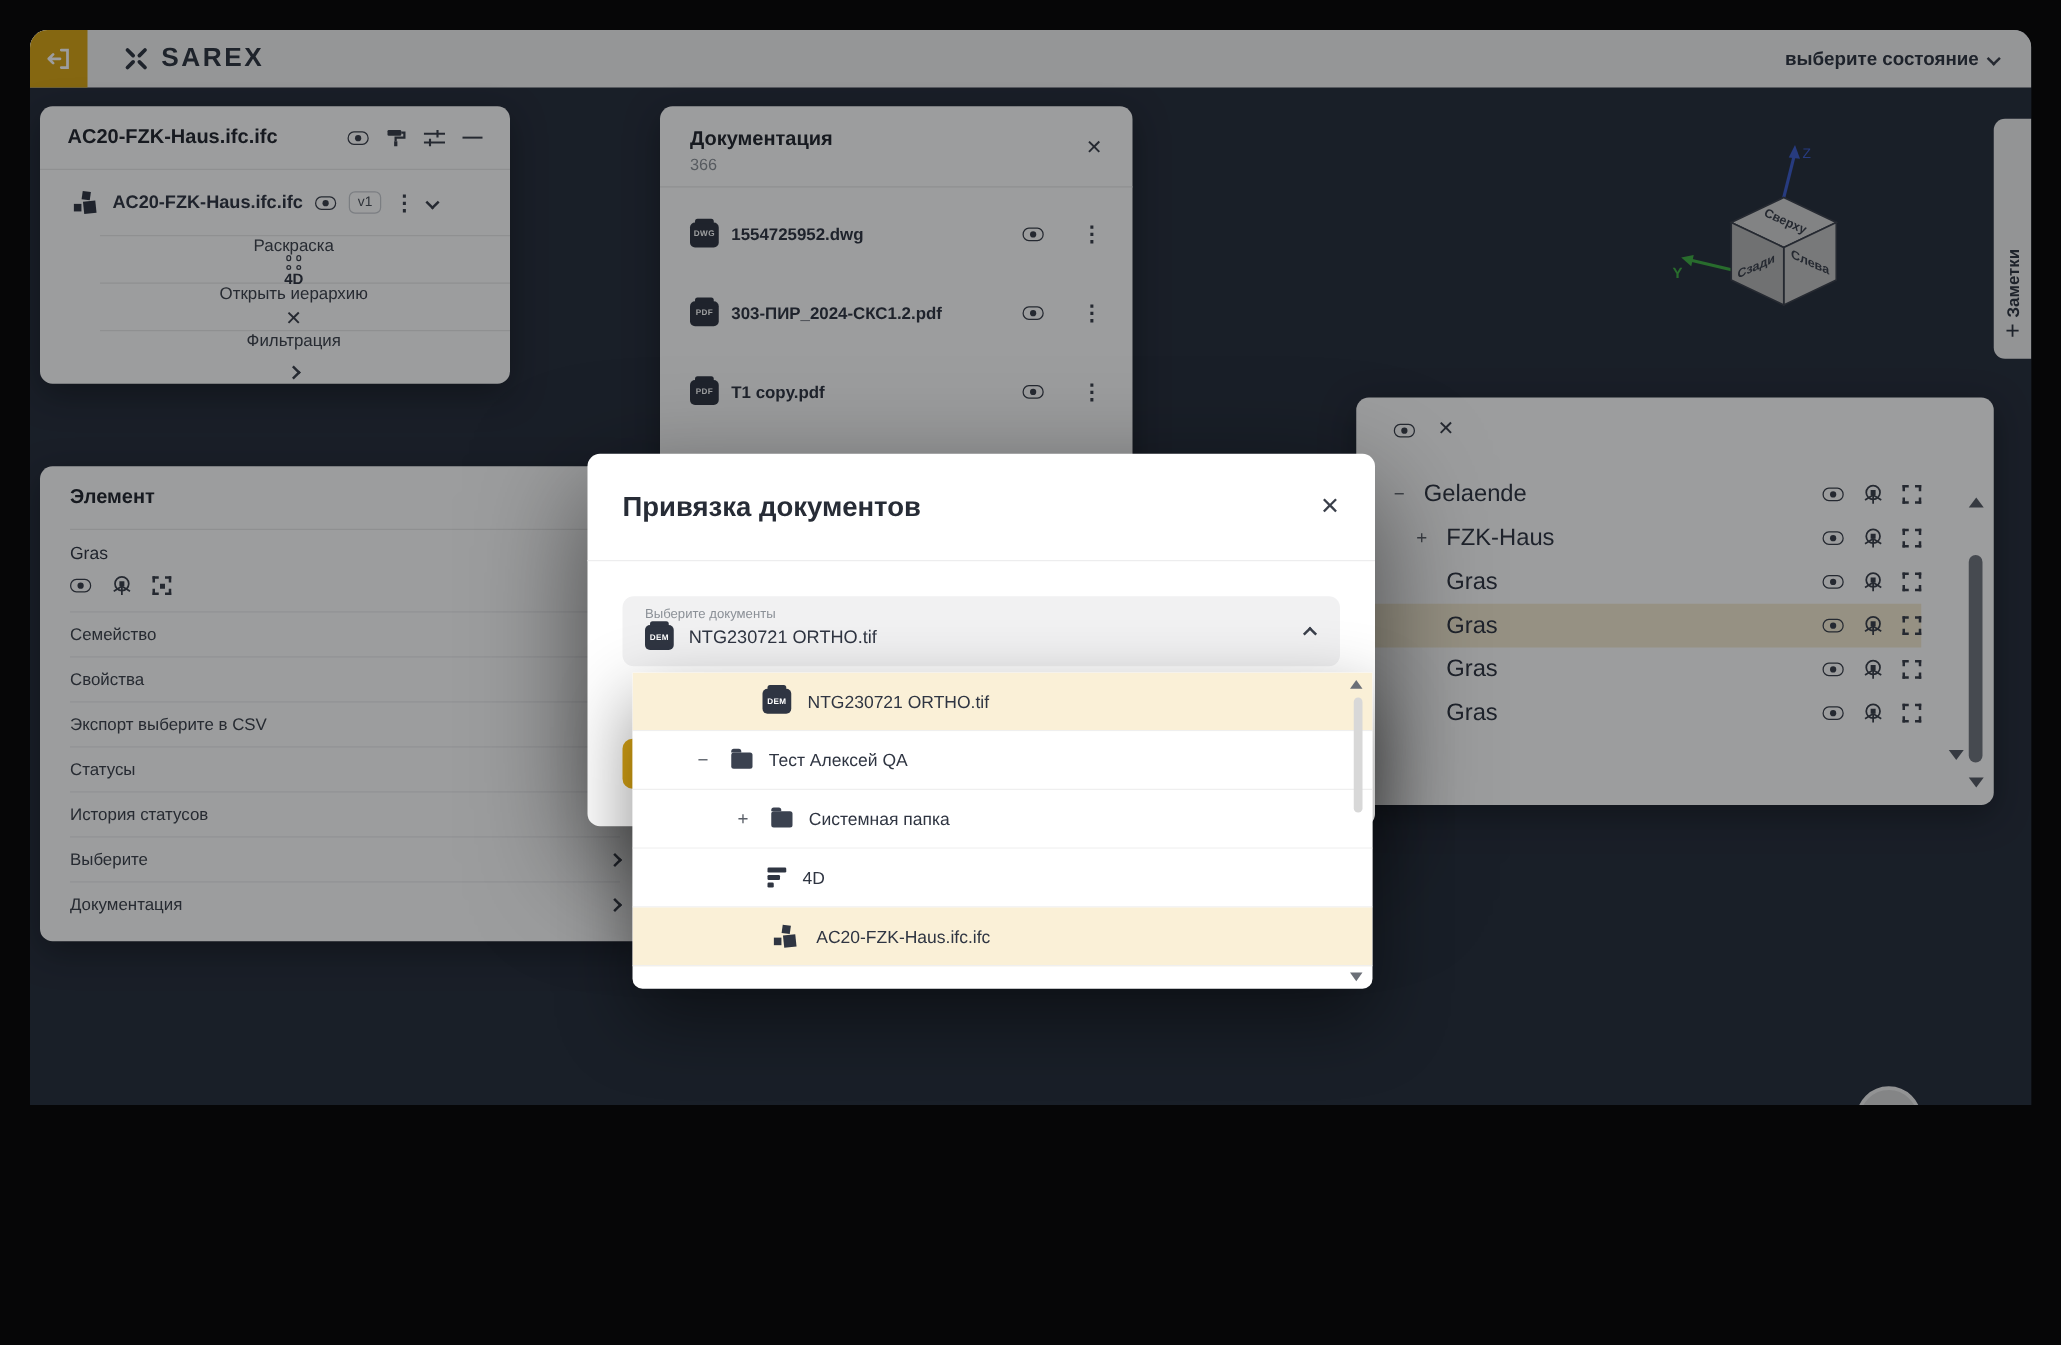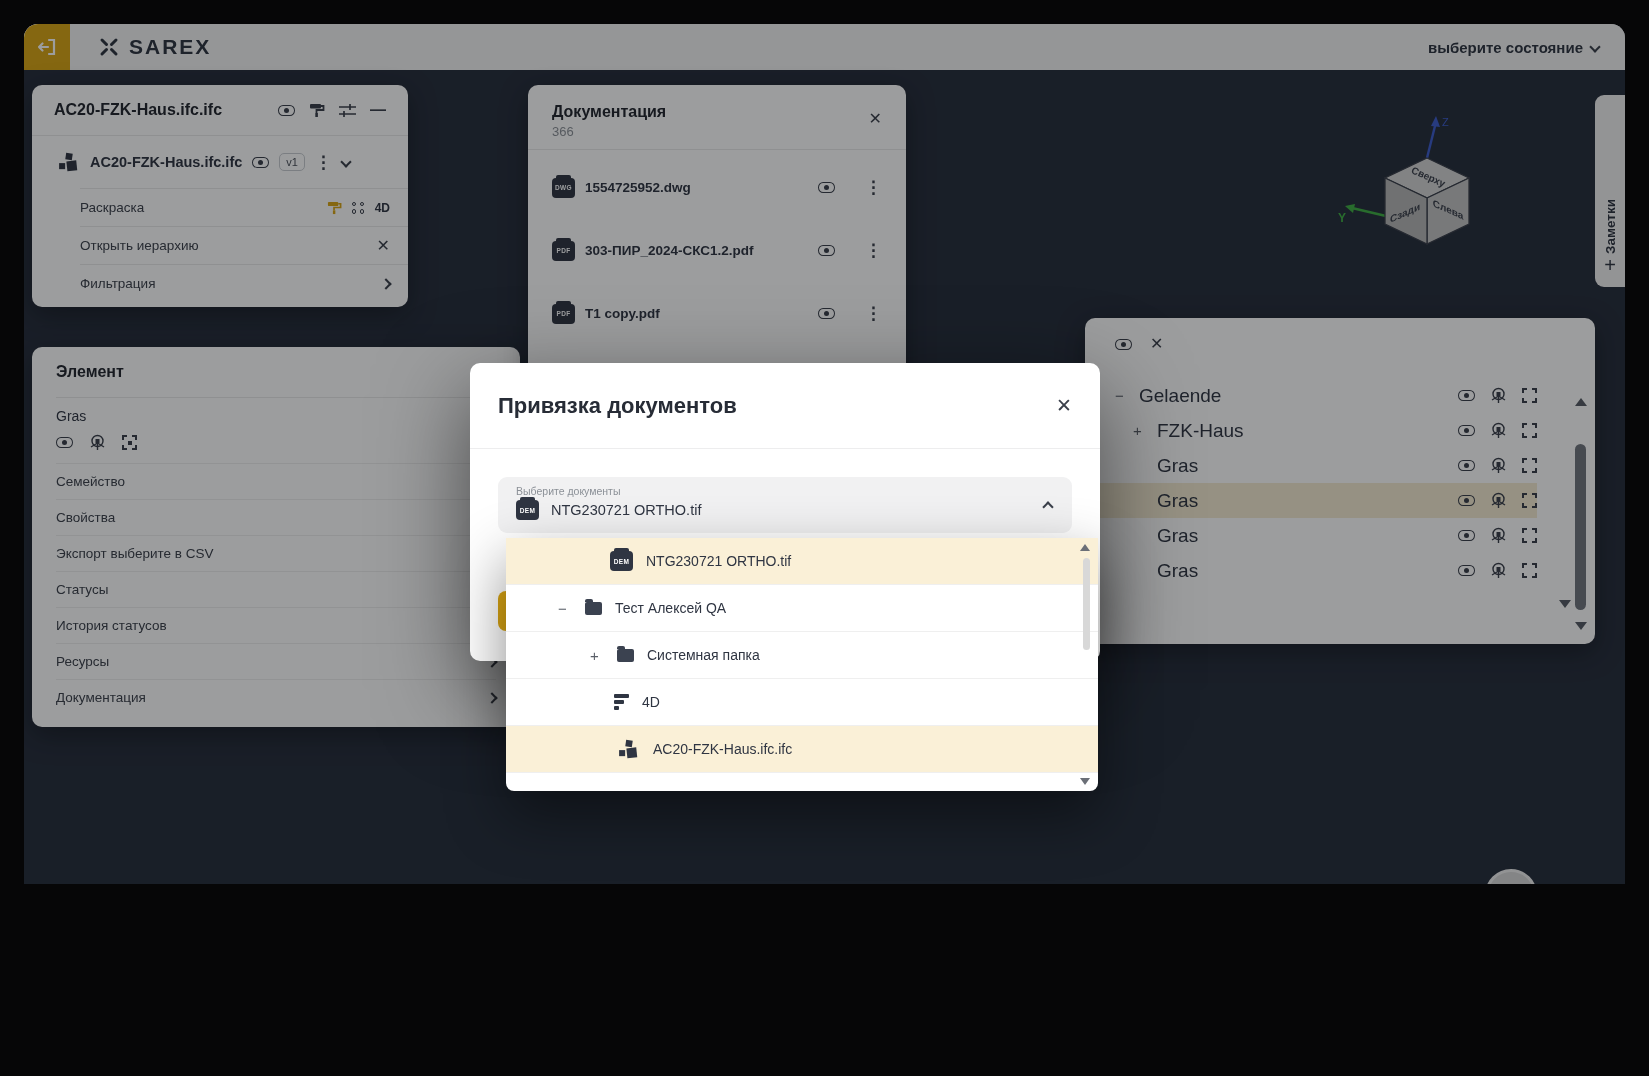--- a/index.html
+++ b/index.html
@@ -37,38 +37,38 @@
 
   
   .model-panel { left:8px; top:61px; width:376px; height:222px; }
   .mp-head { display:flex; align-items:center; padding:0 22px; height:50px; }
   .mp-head .title { font-size:16px; font-weight:bold; color:#22262e; flex:1; }
   .mp-head .ico { margin-left:14px; }
   .mp-row-model { display:flex; align-items:center; gap:10px; padding:0 16px 0 26px; height:52px; }
   .mp-row-model .name { font-size:14.5px; font-weight:bold; color:#2f3542; }
   .vbadge { border:1px solid #c9ccd1; border-radius:5px; font-size:11px; color:#4a4f58; padding:2px 6px; }
   .mp-sub { margin-left:48px; }
-  .mp-subrow { display:flex; align-items:center; height:37px; padding-right:18px; font-size:13.5px; color:#3c414b; cursor:pointer; }
+  .mp-subrow { display:flex; align-items:center; height:37px; padding-right:18px; font-size:13.5px; color:#3c414b; cursor:pointer;flex-direction:column; }
   .mp-subrow .lbl { flex:1; }
   .dots4 { display:grid; grid-template-columns:5px 5px; grid-gap:3px; margin:0 10px; }
   .dots4 i { width:4.5px; height:4.5px; border:1.4px solid #3a3f4a; border-radius:50%; }
   .b4d { font-size:12px; font-weight:bold; color:#2f3542; }
 
   
   .docs-panel { left:504px; top:61px; width:378px; height:560px; z-index:13; }
   .dp-head { padding:18px 24px 10px 24px; position:relative; }
   .dp-head .t { font-size:16px; font-weight:bold; color:#22262e; }
   .dp-head .c { font-size:13px; margin-top:3px; }
   .dp-head .xmark { position:absolute; right:24px; top:26px; }
   .doc-row { display:flex; align-items:center; gap:10px; padding:0 24px; height:63px; }
   .doc-row .nm { font-size:13.5px; font-weight:bold; color:#2f3542; flex:1; }
   .doc-row .eye { margin-right:20px; }
 
   
-  .elem-panel { left:8px; top:323px; width:488px; height:380px; }
+  .elem-panel { left:8px; top:349px; width:488px; height:380px; }
   .ep-title { padding:16px 24px; font-size:16px; font-weight:bold; color:#22262e; }
   .ep-gras { padding:10px 24px 12px 24px; }
   .ep-gras .nm { font-size:14px; color:#2f3542; }
   .ep-gras .icons { display:flex; gap:16px; margin-top:10px; align-items:center; }
   .ep-row { display:flex; align-items:center; height:36px; margin:0 24px; font-size:13.5px; color:#3c414b; border-top:1px solid #eeeeef; cursor:pointer; }
   .ep-row .lbl { flex:1; }
 
   
   .hier-panel { left:1061px; top:294px; width:510px; height:326px; }
   .hp-head { display:flex; align-items:center; padding:0 30px 0 30px; height:52px; }
@@ -316,21 +316,21 @@
       <div class="ep-row">
           <span class="lbl">Экспорт выберите в CSV</span>
         </div>
       <div class="ep-row">
           <span class="lbl">Статусы</span>
         </div>
       <div class="ep-row">
           <span class="lbl">История статусов</span>
         </div>
       <div class="ep-row">
-          <span class="lbl">Ресурсы</span>
+          <span class="lbl">Выберите</span>
           <i class="chev right"></i>
         </div>
       <div class="ep-row">
           <span class="lbl">Документация</span>
           <i class="chev right"></i>
         </div>
     </section>
 
     <section class="panel hier-panel">
       <div class="hp-head">

